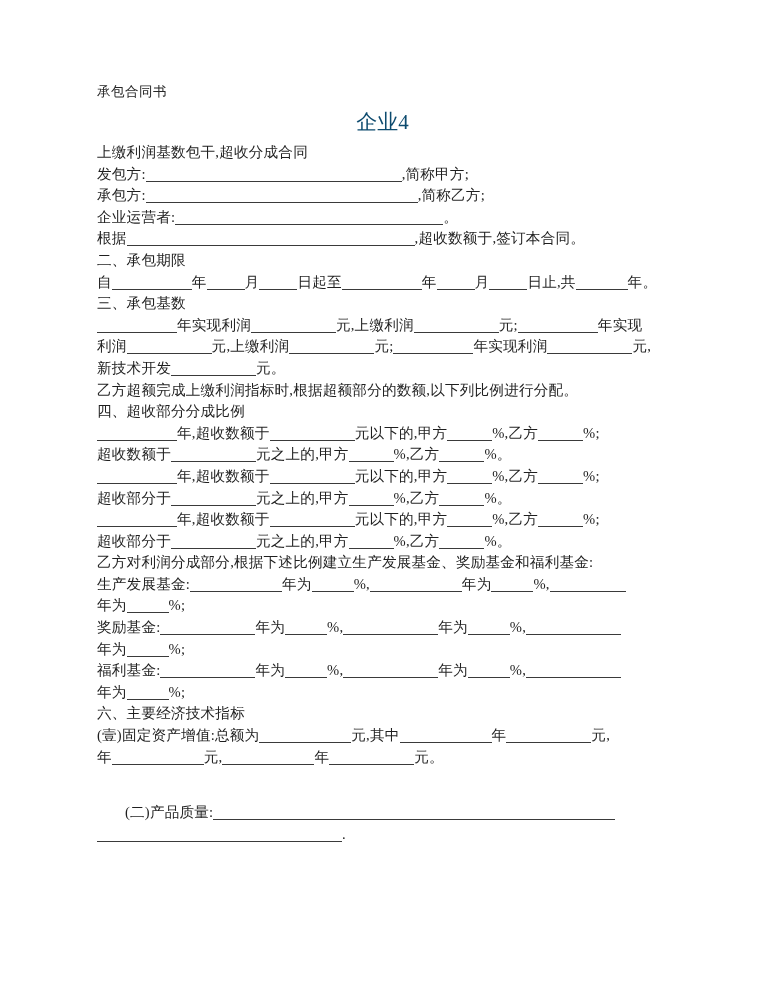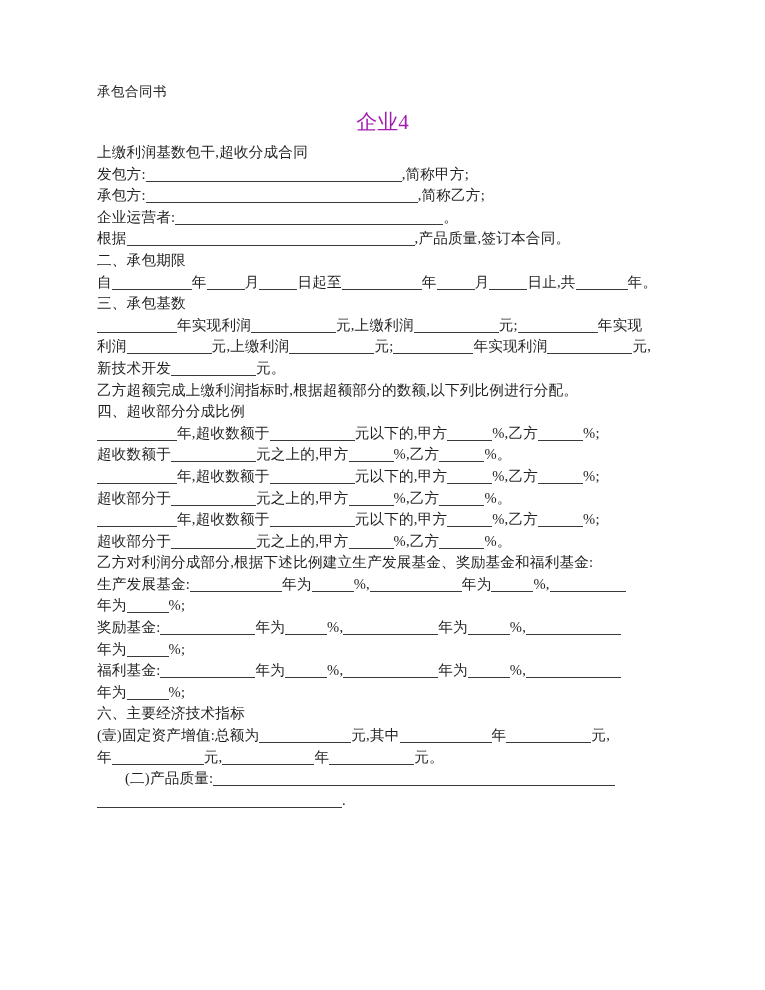--- a/index.html
+++ b/index.html
@@ -24,21 +24,21 @@
     line-height: 16px;
     height: 24px;
     letter-spacing: 0.5px;
     color: #262626;
   }
   .doc-title {
     font-size: 21px;
     line-height: 28px;
     height: 34px;
     text-align: center;
-    color: #a21caf;
+    color: #0c4a6e;
   }
   .doc-body { }
   .line {
     height: 21.6px;
     line-height: 21.6px;
     font-size: 14.6px;
     white-space: nowrap;
     letter-spacing: 0.2px;
   }
   .run {
@@ -55,21 +55,21 @@
 <body>
 
 <div class="page">
   <div class="doc-header">承包合同书</div>
   <div class="doc-title">企业4</div>
   <div class="doc-body" id="doc-body">
       <div class="line"><span class="run">上缴利润基数包干,超收分成合同</span></div>
       <div class="line"><span class="run">发包方:</span><span class="blank" style="width: 256px; border-bottom-color: rgb(58, 58, 58);"></span><span class="run">,简称甲方;</span></div>
       <div class="line"><span class="run">承包方:</span><span class="blank" style="width: 272px; border-bottom-color: rgb(58, 58, 58);"></span><span class="run">,简称乙方;</span></div>
       <div class="line"><span class="run">企业运营者:</span><span class="blank" style="width: 268px; border-bottom-color: rgb(58, 58, 58);"></span><span class="run">。</span></div>
-      <div class="line"><span class="run">根据</span><span class="blank" style="width: 288px; border-bottom-color: rgb(58, 58, 58);"></span><span class="run">,产品质量,签订本合同。</span></div>
+      <div class="line"><span class="run">根据</span><span class="blank" style="width: 288px; border-bottom-color: rgb(58, 58, 58);"></span><span class="run">,超收数额于,签订本合同。</span></div>
       <div class="line"><span class="run">二、承包期限</span></div>
       <div class="line"><span class="run">自</span><span class="blank" style="width: 80px; border-bottom-color: rgb(58, 58, 58);"></span><span class="run">年</span><span class="blank" style="width: 38px; border-bottom-color: rgb(58, 58, 58);"></span><span class="run">月</span><span class="blank" style="width: 38px; border-bottom-color: rgb(58, 58, 58);"></span><span class="run">日起至</span><span class="blank" style="width: 80px; border-bottom-color: rgb(58, 58, 58);"></span><span class="run">年</span><span class="blank" style="width: 38px; border-bottom-color: rgb(58, 58, 58);"></span><span class="run">月</span><span class="blank" style="width: 38px; border-bottom-color: rgb(58, 58, 58);"></span><span class="run">日止,共</span><span class="blank" style="width: 52px; border-bottom-color: rgb(58, 58, 58);"></span><span class="run">年。</span></div>
       <div class="line"><span class="run">三、承包基数</span></div>
       <div class="line"><span class="blank" style="width: 80px; border-bottom-color: rgb(58, 58, 58);"></span><span class="run">年实现利润</span><span class="blank" style="width: 85px; border-bottom-color: rgb(58, 58, 58);"></span><span class="run">元,上缴利润</span><span class="blank" style="width: 85px; border-bottom-color: rgb(58, 58, 58);"></span><span class="run">元;</span><span class="blank" style="width: 80px; border-bottom-color: rgb(58, 58, 58);"></span><span class="run">年实现</span></div>
       <div class="line"><span class="run">利润</span><span class="blank" style="width: 85px; border-bottom-color: rgb(58, 58, 58);"></span><span class="run">元,上缴利润</span><span class="blank" style="width: 85px; border-bottom-color: rgb(58, 58, 58);"></span><span class="run">元;</span><span class="blank" style="width: 80px; border-bottom-color: rgb(58, 58, 58);"></span><span class="run">年实现利润</span><span class="blank" style="width: 85px; border-bottom-color: rgb(58, 58, 58);"></span><span class="run">元,</span></div>
       <div class="line"><span class="run">新技术开发</span><span class="blank" style="width: 85px; border-bottom-color: rgb(58, 58, 58);"></span><span class="run">元。</span></div>
       <div class="line"><span class="run">乙方超额完成上缴利润指标时,根据超额部分的数额,以下列比例进行分配。</span></div>
       <div class="line"><span class="run">四、超收部分分成比例</span></div>
       <div class="line"><span class="blank" style="width: 80px; border-bottom-color: rgb(58, 58, 58);"></span><span class="run">年,超收数额于</span><span class="blank" style="width: 85px; border-bottom-color: rgb(58, 58, 58);"></span><span class="run">元以下的,甲方</span><span class="blank" style="width: 45px; border-bottom-color: rgb(58, 58, 58);"></span><span class="run">%,乙方</span><span class="blank" style="width: 45px; border-bottom-color: rgb(58, 58, 58);"></span><span class="run">%;</span></div>
       <div class="line"><span class="run">超收数额于</span><span class="blank" style="width: 85px; border-bottom-color: rgb(58, 58, 58);"></span><span class="run">元之上的,甲方</span><span class="blank" style="width: 45px; border-bottom-color: rgb(58, 58, 58);"></span><span class="run">%,乙方</span><span class="blank" style="width: 45px; border-bottom-color: rgb(58, 58, 58);"></span><span class="run">%。</span></div>
@@ -80,16 +80,16 @@
       <div class="line"><span class="run">乙方对利润分成部分,根据下述比例建立生产发展基金、奖励基金和福利基金:</span></div>
       <div class="line"><span class="run">生产发展基金:</span><span class="blank" style="width: 92px; border-bottom-color: rgb(58, 58, 58);"></span><span class="run">年为</span><span class="blank" style="width: 42px; border-bottom-color: rgb(58, 58, 58);"></span><span class="run">%,</span><span class="blank" style="width: 92px; border-bottom-color: rgb(58, 58, 58);"></span><span class="run">年为</span><span class="blank" style="width: 42px; border-bottom-color: rgb(58, 58, 58);"></span><span class="run">%,</span><span class="blank" style="width: 76px; border-bottom-color: rgb(58, 58, 58);"></span></div>
       <div class="line"><span class="run">年为</span><span class="blank" style="width: 42px; border-bottom-color: rgb(58, 58, 58);"></span><span class="run">%;</span></div>
       <div class="line"><span class="run">奖励基金:</span><span class="blank" style="width: 95px; border-bottom-color: rgb(58, 58, 58);"></span><span class="run">年为</span><span class="blank" style="width: 42px; border-bottom-color: rgb(58, 58, 58);"></span><span class="run">%,</span><span class="blank" style="width: 95px; border-bottom-color: rgb(58, 58, 58);"></span><span class="run">年为</span><span class="blank" style="width: 42px; border-bottom-color: rgb(58, 58, 58);"></span><span class="run">%,</span><span class="blank" style="width: 95px; border-bottom-color: rgb(58, 58, 58);"></span></div>
       <div class="line"><span class="run">年为</span><span class="blank" style="width: 42px; border-bottom-color: rgb(58, 58, 58);"></span><span class="run">%;</span></div>
       <div class="line"><span class="run">福利基金:</span><span class="blank" style="width: 95px; border-bottom-color: rgb(58, 58, 58);"></span><span class="run">年为</span><span class="blank" style="width: 42px; border-bottom-color: rgb(58, 58, 58);"></span><span class="run">%,</span><span class="blank" style="width: 95px; border-bottom-color: rgb(58, 58, 58);"></span><span class="run">年为</span><span class="blank" style="width: 42px; border-bottom-color: rgb(58, 58, 58);"></span><span class="run">%,</span><span class="blank" style="width: 95px; border-bottom-color: rgb(58, 58, 58);"></span></div>
       <div class="line"><span class="run">年为</span><span class="blank" style="width: 42px; border-bottom-color: rgb(58, 58, 58);"></span><span class="run">%;</span></div>
       <div class="line"><span class="run">六、主要经济技术指标</span></div>
       <div class="line"><span class="run">(壹)固定资产增值:总额为</span><span class="blank" style="width: 92px; border-bottom-color: rgb(58, 58, 58);"></span><span class="run">元,其中</span><span class="blank" style="width: 92px; border-bottom-color: rgb(58, 58, 58);"></span><span class="run">年</span><span class="blank" style="width: 85px; border-bottom-color: rgb(58, 58, 58);"></span><span class="run">元,</span></div>
       <div class="line"><span class="run">年</span><span class="blank" style="width: 92px; border-bottom-color: rgb(58, 58, 58);"></span><span class="run">元,</span><span class="blank" style="width: 92px; border-bottom-color: rgb(58, 58, 58);"></span><span class="run">年</span><span class="blank" style="width: 85px; border-bottom-color: rgb(58, 58, 58);"></span><span class="run">元。</span></div>
-      <div class="line" style="padding-left: 28px;"><span class="run">(二)产品质量:</span><span class="blank" style="width: 402px; border-bottom-color: rgb(58, 58, 58);"></span></div>
+      <div class="line" style="padding-left: 28px; margin-top: 34px;"><span class="run">(二)产品质量:</span><span class="blank" style="width: 402px; border-bottom-color: rgb(58, 58, 58);"></span></div>
       <div class="line"><span class="blank" style="width: 245px; border-bottom-color: rgb(58, 58, 58);"></span><span class="run">.</span></div>
     </div>
 </div>
 
 </body></html>

